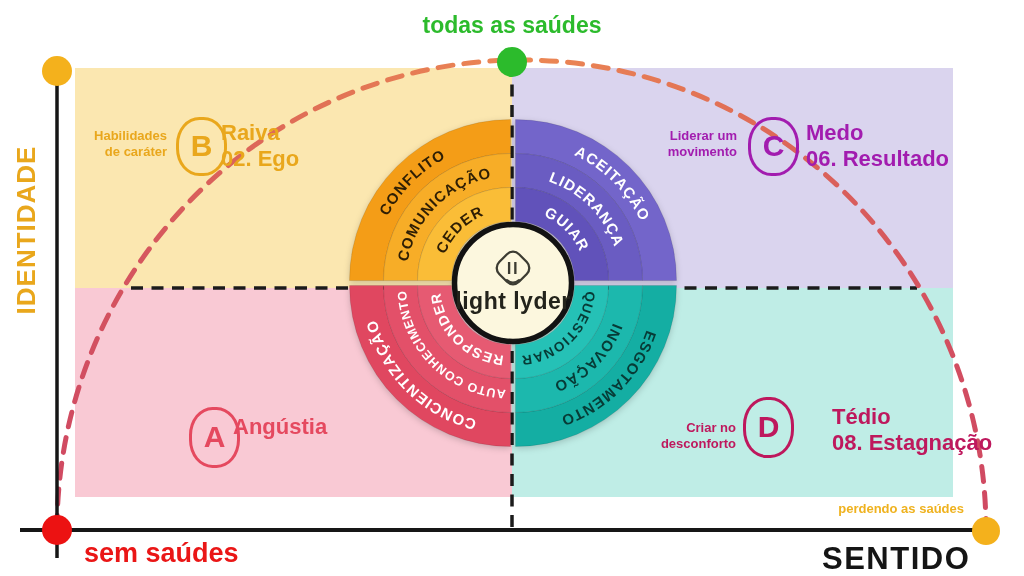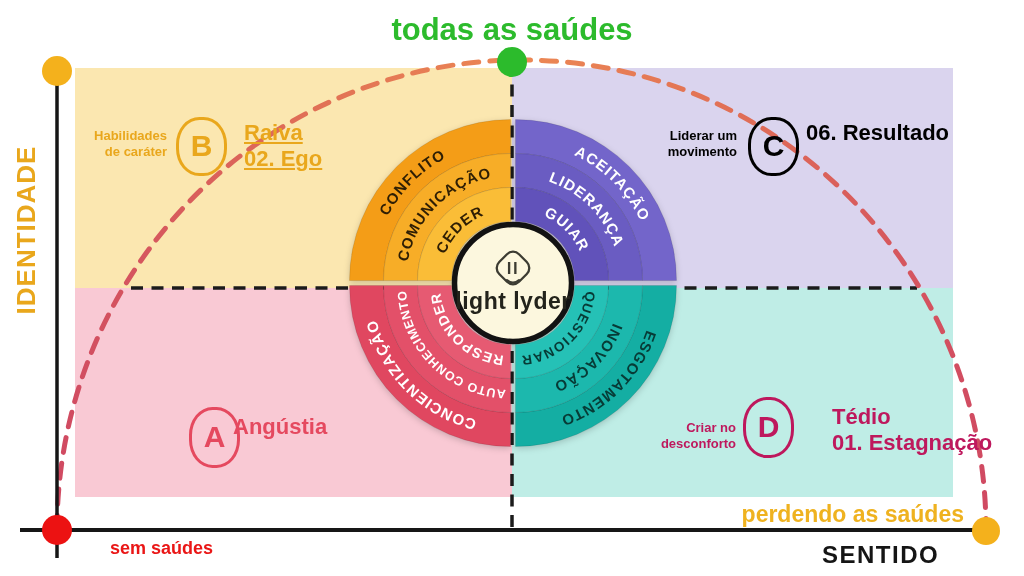--- a/index.html
+++ b/index.html
@@ -2,29 +2,29 @@
 <html><head>
 <meta charset="utf-8">
 <style>
   html,body{margin:0;padding:0;background:#ffffff;}
   .stage{position:relative;width:1024px;height:576px;background:#ffffff;overflow:hidden;
          font-family:"Liberation Sans","DejaVu Sans",sans-serif;}
   .abs{position:absolute;}
   svg{display:block;}
   
   .pole{position:absolute;font-weight:800;white-space:nowrap;}
-  .pole-top{top:12px;left:512px;transform:translateX(-50%);font-size:31px;color:#2CBB2C;}
-  .pole-origin{top:538px;left:84px;font-size:18px;color:#EA1616;margin-left:26px;}
-  .pole-right{top:501px;right:60px;font-size:23px;color:#EFB21F;}
-  .axis-x{position:absolute;top:541px;left:822px;font-size:24px;font-weight:800;
+  .pole-top{top:12px;left:512px;transform:translateX(-50%);font-size:23px;color:#2CBB2C;}
+  .pole-origin{top:538px;left:84px;font-size:27px;color:#EA1616;}
+  .pole-right{top:501px;right:60px;font-size:13px;color:#EFB21F;}
+  .axis-x{position:absolute;top:541px;left:822px;font-size:31px;font-weight:800;
           letter-spacing:1.5px;color:#151515;white-space:nowrap;}
   .axis-y{position:absolute;top:230px;left:26px;transform:translate(-50%,-50%) rotate(-90deg);
           font-size:26px;font-weight:800;letter-spacing:1px;color:#E9A71C;white-space:nowrap;}
   
-  .amber{color:#E9A71C;} .purple{color:#000000;} .crimson{color:#E5495F;} .tealc{color:#be185d;}
+  .amber{color:#E9A71C;} .purple{color:#a21caf;} .crimson{color:#E5495F;} .tealc{color:#be185d;}
   .tagline{position:absolute;width:130px;text-align:right;font-size:13px;font-weight:700;
            line-height:1.25;}
   .oval{position:absolute;display:flex;align-items:center;justify-content:center;
         border:3px solid currentColor;border-radius:46%;font-weight:800;background:transparent;}
   .oval span{transform:translateY(-1px);}
   .qtitle{position:absolute;font-size:22px;font-weight:700;line-height:26px;white-space:nowrap;}
   
   .rings{position:absolute;left:313px;top:83px;filter:drop-shadow(0 2px 3px rgba(0,0,0,0.18));}
   .rw{font-size:15px;font-weight:800;letter-spacing:1px;}
   .rw-m{font-size:14px;font-weight:800;letter-spacing:1px;}
@@ -137,53 +137,54 @@
     <text class="brand-text" x="200" y="226" text-anchor="middle">light lyder</text>
   </svg>
 
   <div class="tagline amber" style="left:37px;top:128px;">
     <div>Habilidades</div>
     <div>de caráter</div>
   </div>
   <div class="oval amber" style="left:176px;top:117px;width:45px;height:53px;font-size:30px;">
     <span>B</span>
   </div>
-  <div class="qtitle amber" style="left:244px;top:120px;text-decoration:underline;">
+  <div class="qtitle amber" style="left:221px;top:120px;">
     <div>Raiva</div>
     <div>02. Ego</div>
   </div>
 
   <div class="tagline purple" style="left:607px;top:128px;">
     <div>Liderar um</div>
     <div>movimento</div>
   </div>
   <div class="oval purple" style="left:748px;top:117px;width:45px;height:53px;font-size:30px;">
     <span>C</span>
   </div>
   <div class="qtitle purple" style="left:806px;top:120px;">
+    <div>Medo</div>
     <div>06. Resultado</div>
   </div>
 
   <div class="oval crimson" style="left:189px;top:407px;width:45px;height:55px;font-size:30px;">
     <span>A</span>
   </div>
   <div class="qtitle crimson" style="left:233px;top:414px;">
     <div>Angústia</div>
   </div>
 
   <div class="tagline tealc" style="left:606px;top:420px;">
     <div>Criar no</div>
     <div>desconforto</div>
   </div>
   <div class="oval tealc" style="left:743px;top:397px;width:45px;height:55px;font-size:30px;">
     <span>D</span>
   </div>
   <div class="qtitle tealc" style="left:832px;top:404px;">
     <div>Tédio</div>
-    <div>01. Estagnação</div>
+    <div>08. Estagnação</div>
   </div>
 
   <div class="pole pole-top">todas as saúdes</div>
   <div class="pole pole-origin">sem saúdes</div>
   <div class="pole pole-right">perdendo as saúdes</div>
   <div class="axis-x">SENTIDO</div>
   <div class="axis-y">IDENTIDADE</div>
 
 </div>
 

